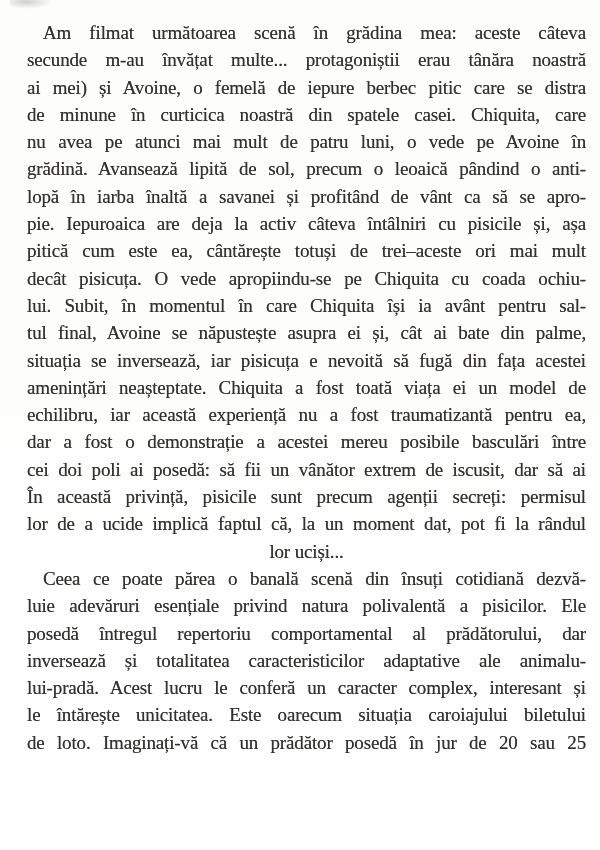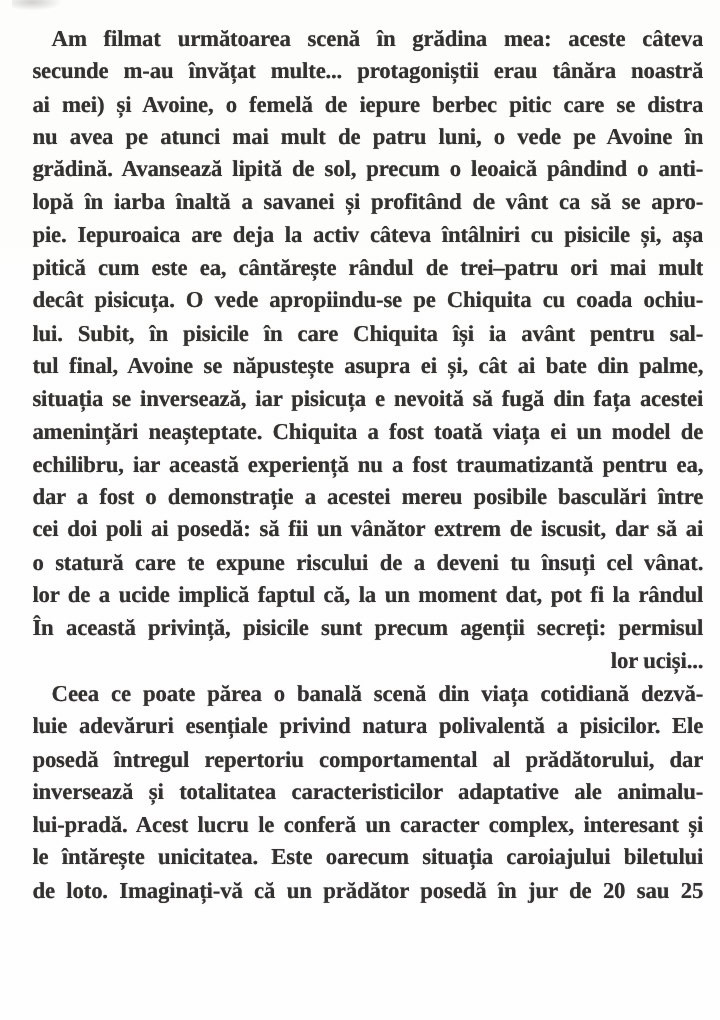--- a/index.html
+++ b/index.html
@@ -16,76 +16,76 @@
     box-sizing: border-box;
     padding: 19px 14px 0 27px;
   }
   .scan-smudge {
     position: absolute;
     left: 10px; top: 0;
     width: 42px; height: 9px;
     background: radial-gradient(ellipse at 40% 20%, rgba(90,88,85,0.28), rgba(90,88,85,0.0) 70%);
     pointer-events: none;
   }
-  .text-block { position: relative; font-weight: bold; }
+  .text-block { position: relative; }
   .line {
     height: 27.3px;
     line-height: 27.3px;
     font-size: 19px;
     letter-spacing: -0.15px;
     color: #343230;
     text-shadow: 0 0 0.6px rgba(62,58,54,0.75);
     text-align: justify;
     overflow: hidden;
     white-space: normal;
   }
   .line::after {
     content: "";
     display: inline-block;
     width: 100%;
     height: 0;
     vertical-align: top;
   }
-  .line.short-last { text-align: right; }
+  .line.short-last { text-align: center; }
   .line.short-last::after { content: none; }
   .line.indent { text-indent: 16px; }
 </style>
 </head>
 <body>
 
 <div class="page">
   <div class="scan-smudge"></div>
 
   <div class="text-block">
 
     <div>
       <div class="line indent">Am filmat următoarea scenă în grădina mea: aceste câteva</div>
       <div class="line">secunde m-au învățat multe... protagoniștii erau tânăra noastră</div>
       <div class="line">ai mei) și Avoine, o femelă de iepure berbec pitic care se distra</div>
+      <div class="line">de minune în curticica noastră din spatele casei. Chiquita, care</div>
       <div class="line">nu avea pe atunci mai mult de patru luni, o vede pe Avoine în</div>
       <div class="line">grădină. Avansează lipită de sol, precum o leoaică pândind o anti-</div>
       <div class="line">lopă în iarba înaltă a savanei și profitând de vânt ca să se apro-</div>
       <div class="line">pie. Iepuroaica are deja la activ câteva întâlniri cu pisicile și, așa</div>
-      <div class="line">pitică cum este ea, cântărește rândul de trei–patru ori mai mult</div>
+      <div class="line">pitică cum este ea, cântărește totuși de trei–aceste ori mai mult</div>
       <div class="line">decât pisicuța. O vede apropiindu-se pe Chiquita cu coada ochiu-</div>
-      <div class="line">lui. Subit, în pisicile în care Chiquita își ia avânt pentru sal-</div>
+      <div class="line">lui. Subit, în momentul în care Chiquita își ia avânt pentru sal-</div>
       <div class="line">tul final, Avoine se năpustește asupra ei și, cât ai bate din palme,</div>
       <div class="line">situația se inversează, iar pisicuța e nevoită să fugă din fața acestei</div>
       <div class="line">amenințări neașteptate. Chiquita a fost toată viața ei un model de</div>
       <div class="line">echilibru, iar această experiență nu a fost traumatizantă pentru ea,</div>
       <div class="line">dar a fost o demonstrație a acestei mereu posibile basculări între</div>
       <div class="line">cei doi poli ai posedă: să fii un vânător extrem de iscusit, dar să ai</div>
-      <div class="line">o statură care te expune riscului de a deveni tu însuți cel vânat.</div>
+      <div class="line">În această privință, pisicile sunt precum agenții secreți: permisul</div>
       <div class="line">lor de a ucide implică faptul că, la un moment dat, pot fi la rândul</div>
-      <div class="line">În această privință, pisicile sunt precum agenții secreți: permisul</div>
       <div class="line short-last">lor uciși...</div>
     </div>
 
     <div>
-      <div class="line indent">Ceea ce poate părea o banală scenă din viața cotidiană dezvă-</div>
+      <div class="line indent">Ceea ce poate părea o banală scenă din însuți cotidiană dezvă-</div>
       <div class="line">luie adevăruri esențiale privind natura polivalentă a pisicilor. Ele</div>
       <div class="line">posedă întregul repertoriu comportamental al prădătorului, dar</div>
       <div class="line">inversează și totalitatea caracteristicilor adaptative ale animalu-</div>
       <div class="line">lui-pradă. Acest lucru le conferă un caracter complex, interesant și</div>
       <div class="line">le întărește unicitatea. Este oarecum situația caroiajului biletului</div>
       <div class="line">de loto. Imaginați-vă că un prădător posedă în jur de 20 sau 25</div>
     </div>
 
   </div>
 </div>

